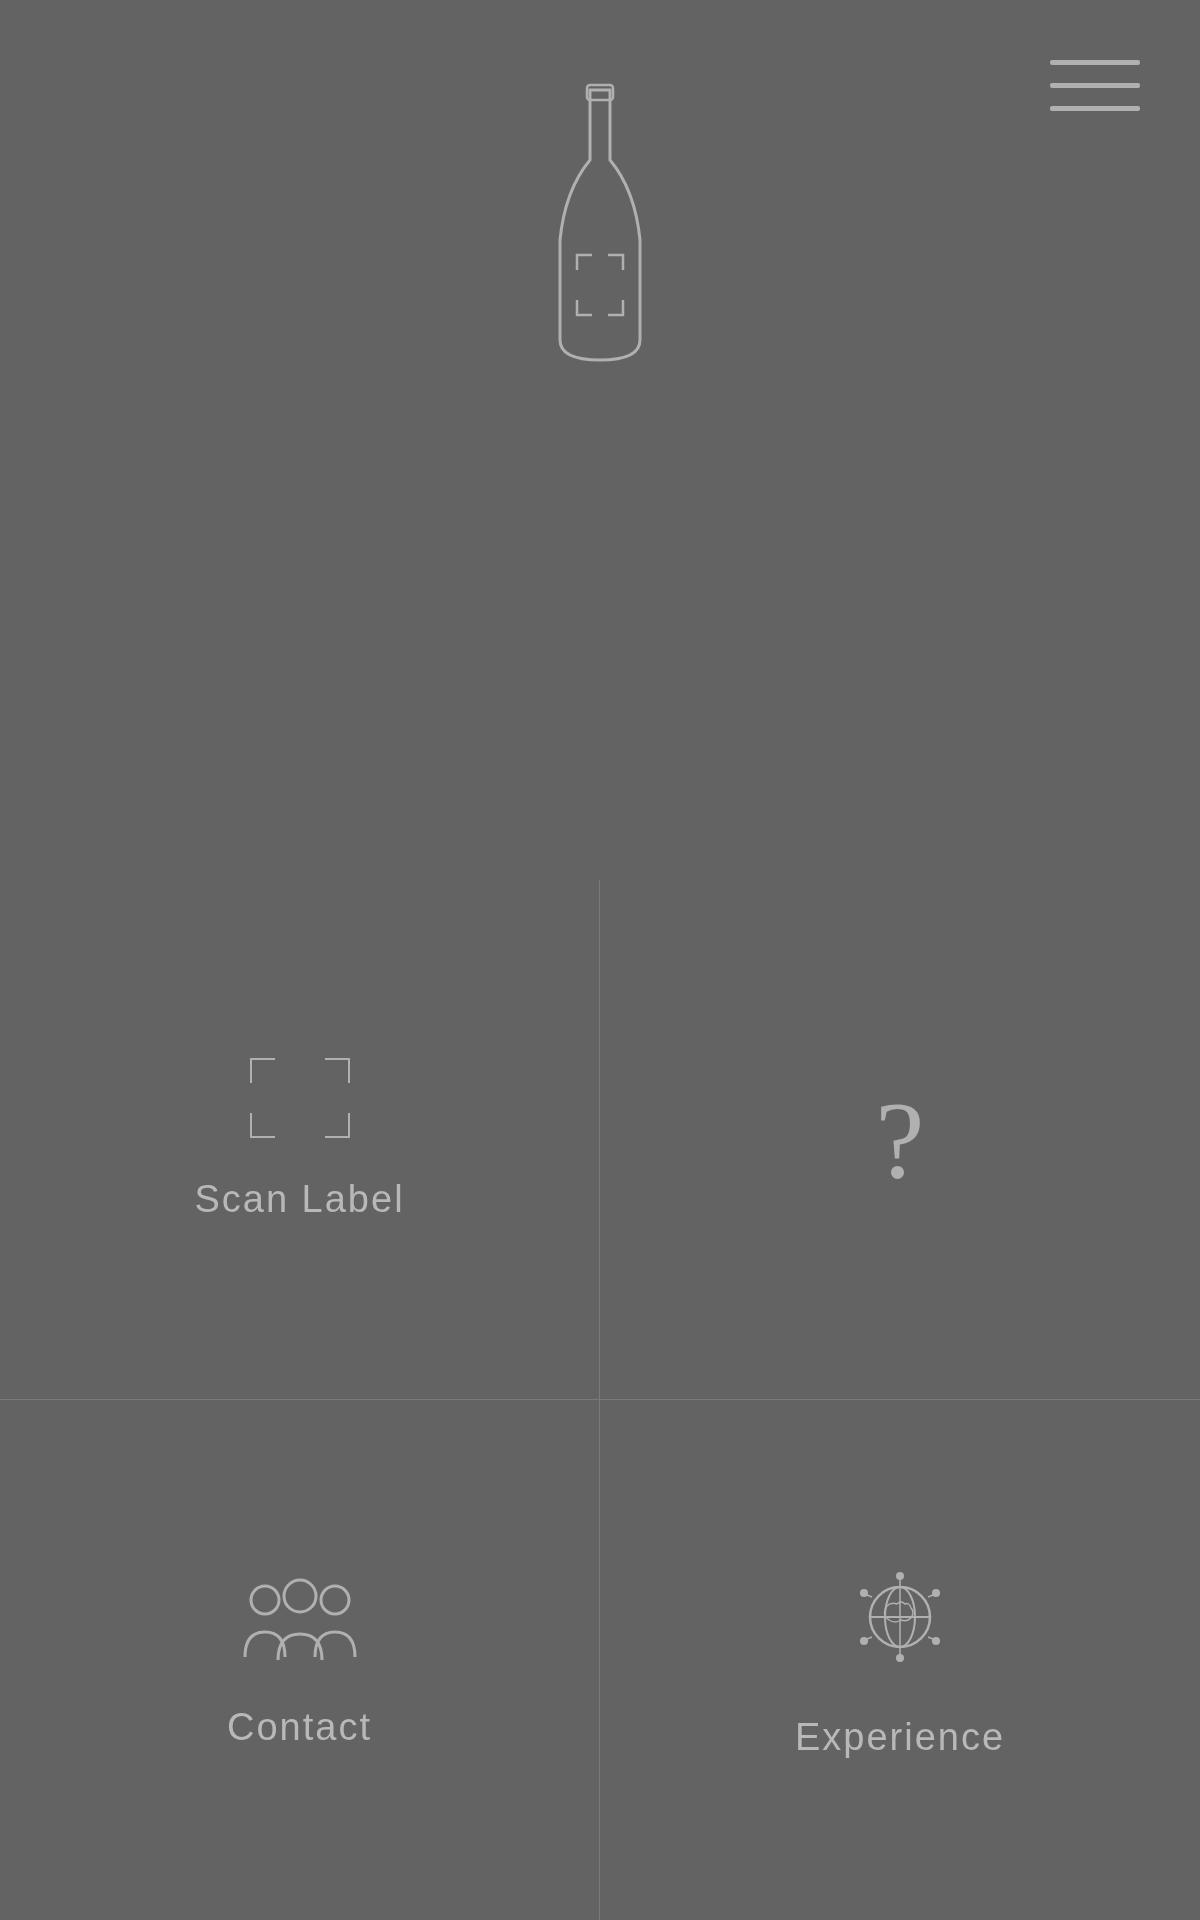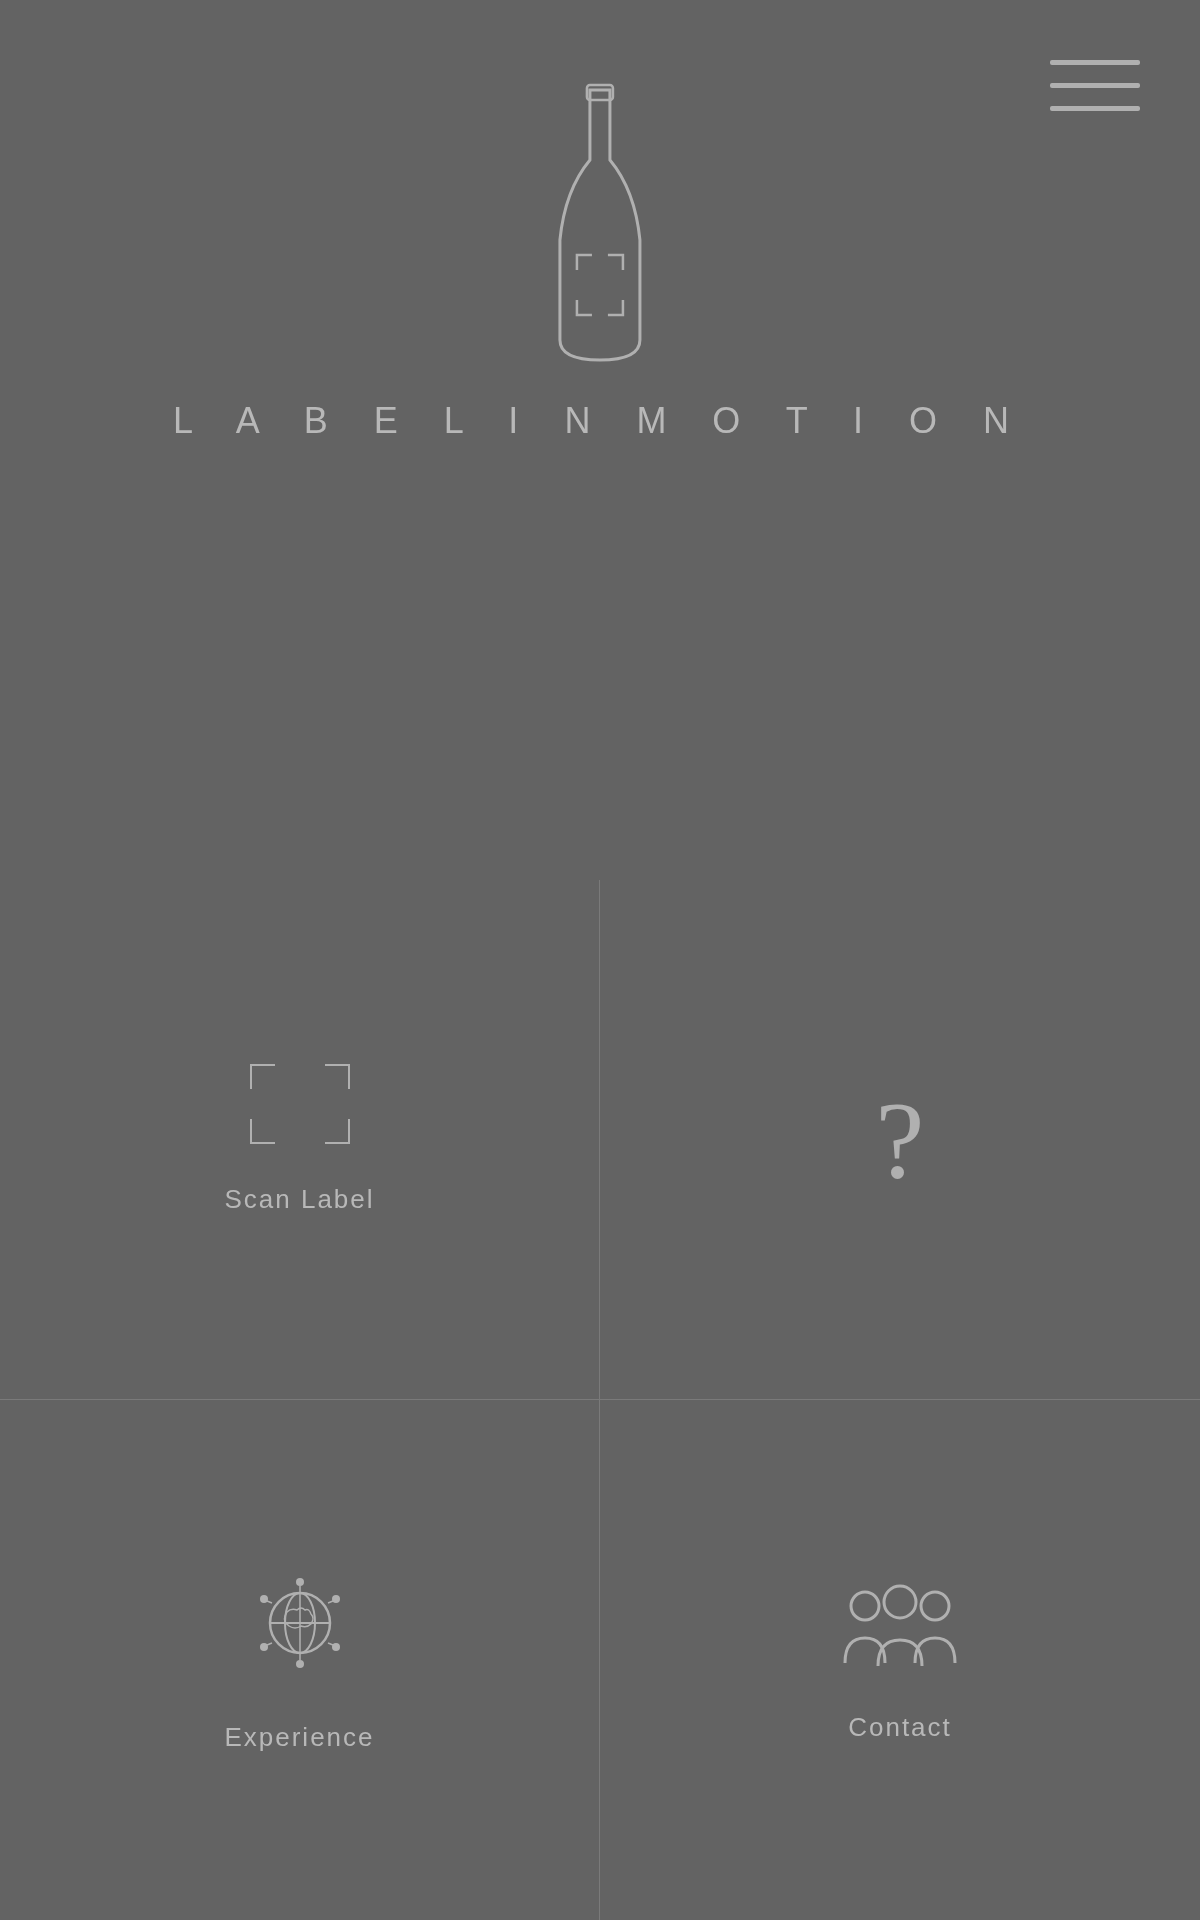--- a/index.html
+++ b/index.html
@@ -83,21 +83,21 @@
     .grid-item:nth-child(2) {
       border-bottom: 1px solid #7a7a7a;
     }
     .grid-item:nth-child(1),
     .grid-item:nth-child(3) {
       border-right: 1px solid #7a7a7a;
     }
 
     .grid-label {
       color: #b8b8b8;
-      font-size: 26px;
+      font-size: 38px;
       font-weight: 300;
       letter-spacing: 2px;
     }
 
     
     .scan-icon {
       width: 100px;
       height: 80px;
       position: relative;
     }
@@ -146,21 +146,20 @@
 
     <polyline points="42,190 42,175 57,175" stroke="#b0b0b0" stroke-width="2.5" fill="none"></polyline>
 
     <polyline points="88,190 88,175 73,175" stroke="#b0b0b0" stroke-width="2.5" fill="none"></polyline>
 
     <polyline points="42,220 42,235 57,235" stroke="#b0b0b0" stroke-width="2.5" fill="none"></polyline>
 
     <polyline points="88,220 88,235 73,235" stroke="#b0b0b0" stroke-width="2.5" fill="none"></polyline>
   </svg>
 
-  <div class="brand-name">L A B E L i n m o t i o n</div>
 </div>
 
 <div class="grid-menu">
 
   <div class="grid-item">
     <div class="scan-icon">
       <svg viewBox="0 0 100 80" fill="none" xmlns="http://www.w3.org/2000/svg">
 
         <polyline points="0,25 0,0 25,0" stroke="#b0b0b0" stroke-width="4" fill="none"></polyline>
 
@@ -169,20 +168,37 @@
         <polyline points="0,55 0,80 25,80" stroke="#b0b0b0" stroke-width="4" fill="none"></polyline>
 
         <polyline points="75,80 100,80 100,55" stroke="#b0b0b0" stroke-width="4" fill="none"></polyline>
       </svg>
     </div>
     <span class="grid-label">Scan Label</span>
   </div>
 
   <div class="grid-item">
     <div class="question-icon">?</div>
+  </div>
+
+  <div class="grid-item">
+    <div class="contact-icon">
+      <svg viewBox="0 0 120 90" fill="none" xmlns="http://www.w3.org/2000/svg">
+
+        <circle cx="25" cy="28" r="14" stroke="#b0b0b0" stroke-width="3" fill="none"></circle>
+        <path d="M5 85 Q5 60 25 60 Q45 60 45 85" stroke="#b0b0b0" stroke-width="3" fill="none"></path>
+
+        <circle cx="60" cy="24" r="16" stroke="#b0b0b0" stroke-width="3" fill="none"></circle>
+        <path d="M38 88 Q38 62 60 62 Q82 62 82 88" stroke="#b0b0b0" stroke-width="3" fill="none"></path>
+
+        <circle cx="95" cy="28" r="14" stroke="#b0b0b0" stroke-width="3" fill="none"></circle>
+        <path d="M75 85 Q75 60 95 60 Q115 60 115 85" stroke="#b0b0b0" stroke-width="3" fill="none"></path>
+      </svg>
+    </div>
+    <span class="grid-label">Contact</span>
   </div>
 
   <div class="grid-item">
     <div class="experience-icon">
       <svg viewBox="0 0 110 110" fill="none" xmlns="http://www.w3.org/2000/svg">
 
         <circle cx="55" cy="55" r="30" stroke="#b0b0b0" stroke-width="2.5" fill="none"></circle>
 
         <ellipse cx="55" cy="55" rx="15" ry="30" stroke="#b0b0b0" stroke-width="2" fill="none"></ellipse>
         <line x1="25" y1="55" x2="85" y2="55" stroke="#b0b0b0" stroke-width="2"></line>
@@ -201,30 +217,13 @@
         <line x1="83" y1="35" x2="88" y2="33" stroke="#b0b0b0" stroke-width="1.5"></line>
         <line x1="83" y1="75" x2="88" y2="77" stroke="#b0b0b0" stroke-width="1.5"></line>
         <line x1="55" y1="85" x2="55" y2="92" stroke="#b0b0b0" stroke-width="1.5"></line>
         <line x1="27" y1="75" x2="22" y2="77" stroke="#b0b0b0" stroke-width="1.5"></line>
         <line x1="27" y1="35" x2="22" y2="33" stroke="#b0b0b0" stroke-width="1.5"></line>
       </svg>
     </div>
     <span class="grid-label">Experience</span>
   </div>
 
-  <div class="grid-item">
-    <div class="contact-icon">
-      <svg viewBox="0 0 120 90" fill="none" xmlns="http://www.w3.org/2000/svg">
-
-        <circle cx="25" cy="28" r="14" stroke="#b0b0b0" stroke-width="3" fill="none"></circle>
-        <path d="M5 85 Q5 60 25 60 Q45 60 45 85" stroke="#b0b0b0" stroke-width="3" fill="none"></path>
-
-        <circle cx="60" cy="24" r="16" stroke="#b0b0b0" stroke-width="3" fill="none"></circle>
-        <path d="M38 88 Q38 62 60 62 Q82 62 82 88" stroke="#b0b0b0" stroke-width="3" fill="none"></path>
-
-        <circle cx="95" cy="28" r="14" stroke="#b0b0b0" stroke-width="3" fill="none"></circle>
-        <path d="M75 85 Q75 60 95 60 Q115 60 115 85" stroke="#b0b0b0" stroke-width="3" fill="none"></path>
-      </svg>
-    </div>
-    <span class="grid-label">Contact</span>
-  </div>
-
 </div>
 
 </body></html>

